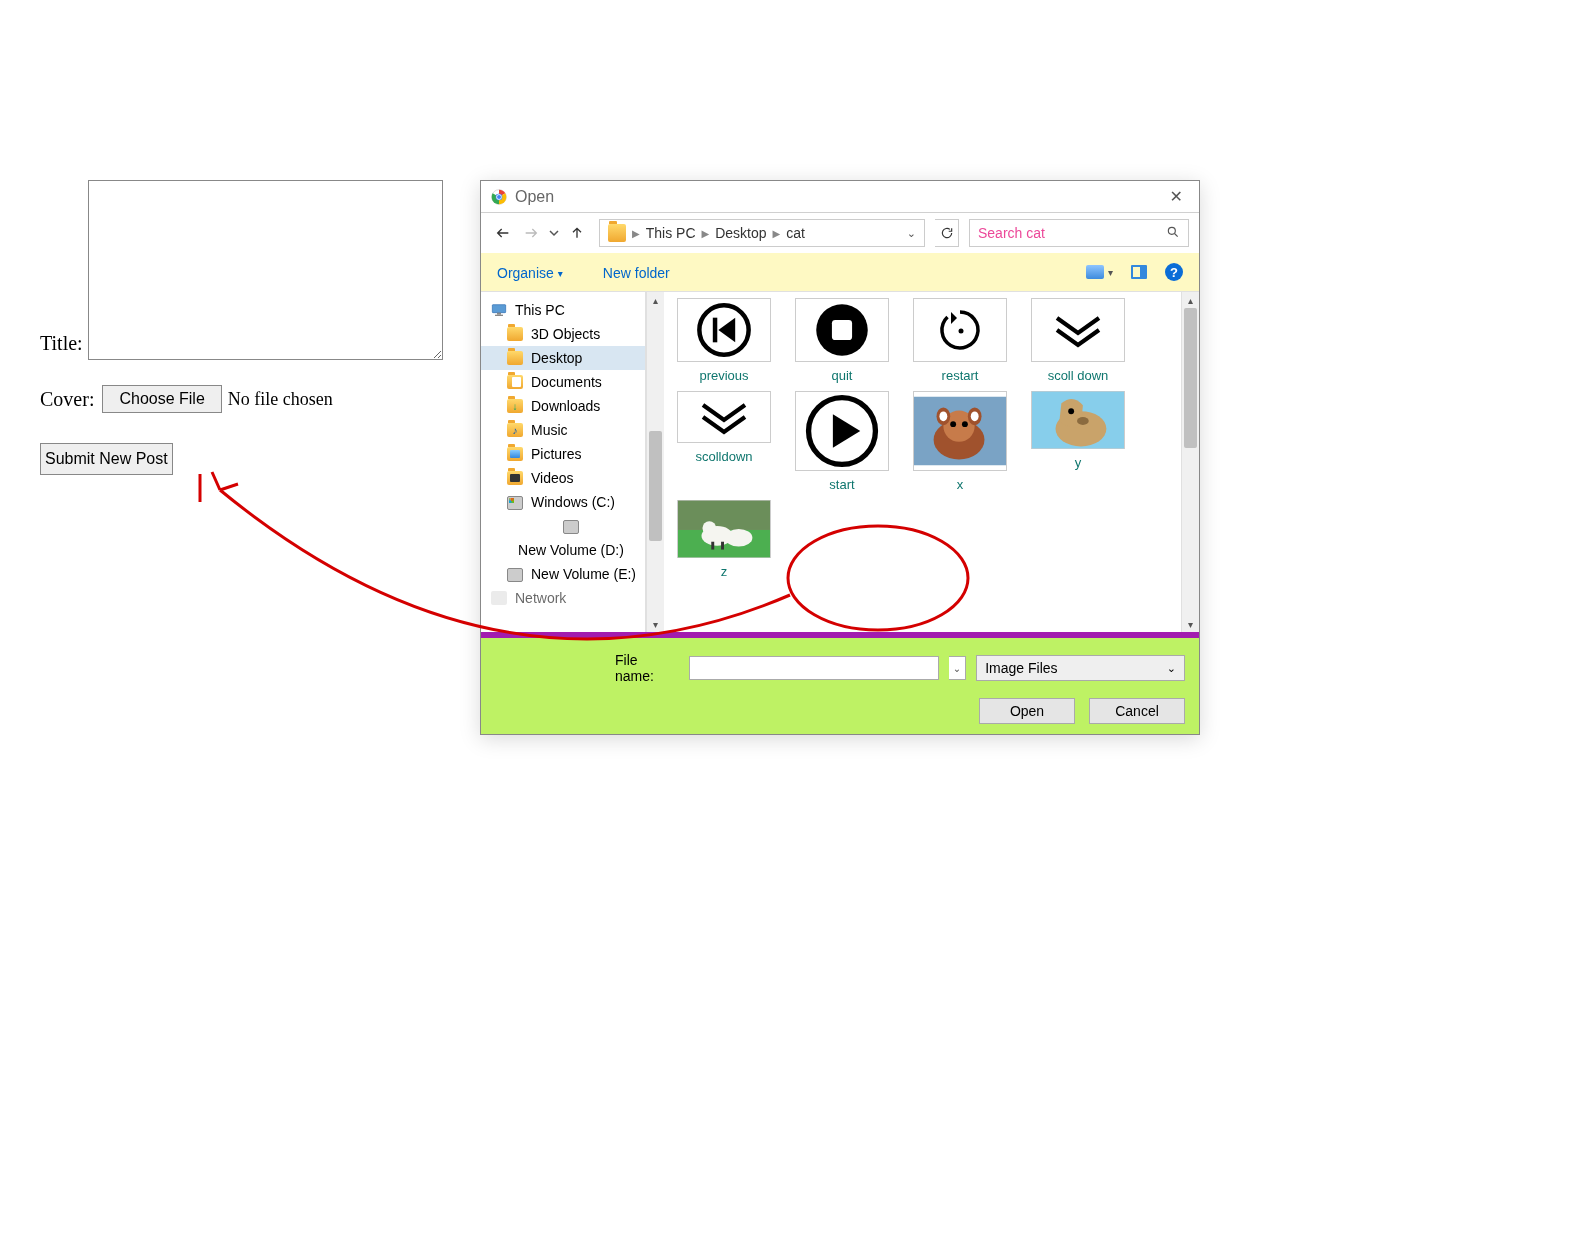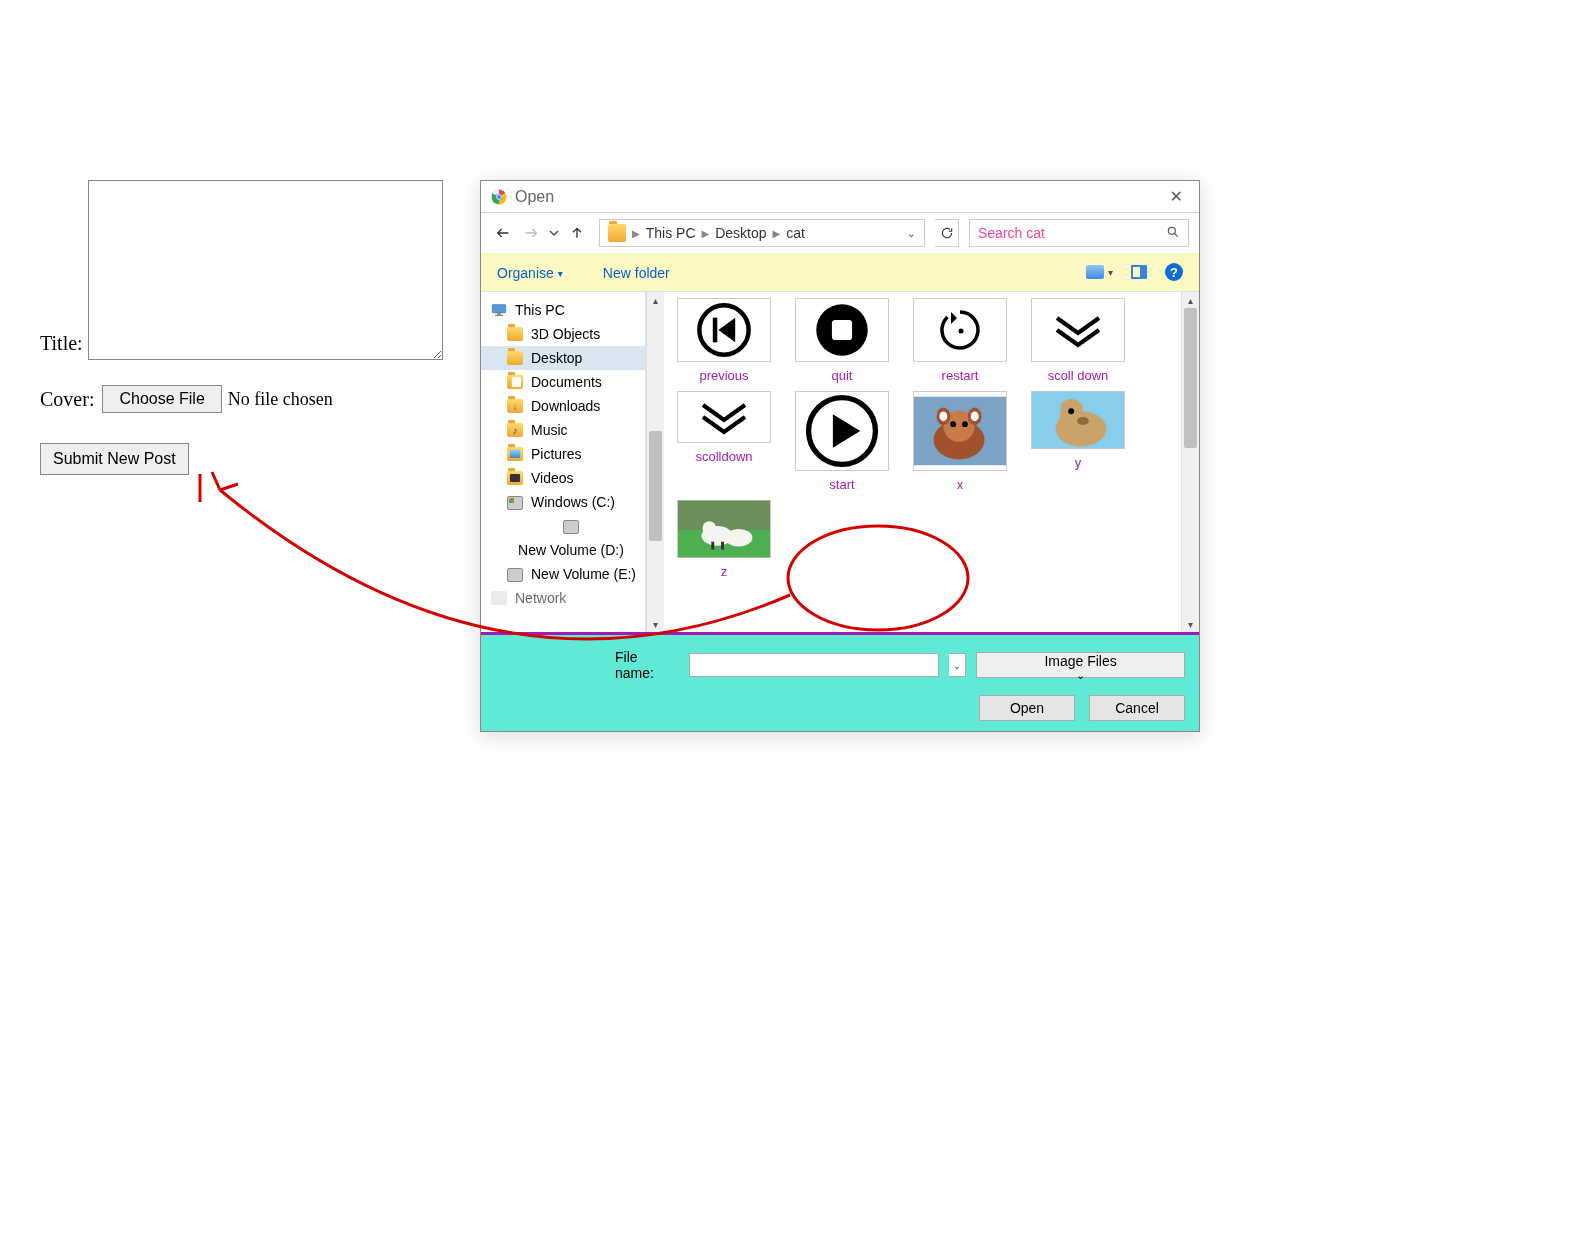--- a/index.html
+++ b/index.html
@@ -7,21 +7,21 @@
     
     .page-form { position: absolute; left: 40px; top: 180px; width: 450px; }
     .page-form h1 { font-size: 32px; font-weight: bold; font-family: 'Times New Roman', serif; margin-bottom: 30px; }
     .title-row { display: flex; align-items: flex-end; margin-bottom: 25px; }
     .title-row label { font-size: 20px; font-family: 'Times New Roman', serif; margin-right: 5px; padding-bottom: 5px; }
     .title-row textarea { width: 355px; height: 180px; border: 1px solid #888; resize: both; font-size: 14px; padding: 4px; }
     .cover-row { display: flex; align-items: center; margin-bottom: 30px; font-family: 'Times New Roman', serif; font-size: 20px; }
     .cover-row label { margin-right: 8px; }
     .choose-file-btn { background: #efefef; border: 1px solid #888; padding: 4px 16px; font-size: 16px; cursor: pointer; font-family: Arial, sans-serif; }
     .no-file { margin-left: 6px; font-size: 18px; }
-    .submit-btn { background: #efefef; border: 1px solid #888; padding: 6px 12px; font-size: 16px; cursor: pointer; font-family: Arial, sans-serif; }
+    .submit-btn { background: #efefef; border: 1px solid #888; padding: 6px 4px; font-size: 16px; cursor: pointer; font-family: Arial, sans-serif; }
 
     .dialog { position: absolute; left: 480px; top: 180px; width: 720px; border: 1px solid #888; background: #fff; box-shadow: 0 4px 20px rgba(0,0,0,.15); }
     .dlg-title { display: flex; align-items: center; padding: 6px 10px; background: #fff; border-bottom: 1px solid #d0d0d0; color:#666;}
     .dlg-title .chrome-icon { width: 16px; height: 16px; margin-right: 8px; }
     .dlg-title .close-x { margin-left: auto; font-size: 16px; color: #555; padding: 0 6px; cursor: pointer; }
     
     .dlg-nav { display: flex; align-items: center; padding: 6px 10px; gap: 4px; }
     .nav-btn { width: 24px; height: 24px; display: flex; align-items: center; justify-content: center; color: #555; cursor: pointer; }
     .nav-btn.disabled { color: #bbb; cursor: default; }
     .folder-icon-nav { width: 18px; height: 18px; background: linear-gradient(#ffd96b,#f0a830); border-radius: 2px; position:relative; }
@@ -63,28 +63,28 @@
 
     .thumb-scroll-top { width:18px; border-left:1px solid #e0e0e0; display:flex; flex-direction:column; background:#f0f0f0;}
     .scroll-arrow { height:16px; display:flex; align-items:center; justify-content:center; color:#555; font-size:10px; cursor:pointer;}
     .scroll-track { flex:1; position:relative;}
     .scroll-thumb { position:absolute; left:2px; right:2px; top:0; height:140px; background:#c0c0c0; border-radius:2px;}
 
     .thumbs { flex: 1; padding: 6px 10px 10px; display: flex; flex-wrap: wrap; gap: 8px 18px; align-content: flex-start; overflow:hidden;}
     .thumb { width: 100px; display: flex; flex-direction: column; align-items: center; gap: 6px; cursor: pointer; }
     .thumb .tbox { width: 94px; height: 64px; border: 1px solid #ccc; padding: 3px; display: flex; align-items: center; justify-content: center; background:#fff;}
     .thumb.row2 .tbox { height: 80px; width: 94px; }
-    .thumb .label { font-size: 13px; color: #a21caf; white-space:nowrap;}
-
-    .dlg-footer { padding: 14px 14px 10px; background: #5eead4; border-top: 3px solid #a21caf; }
+    .thumb .label { font-size: 13px; color: #0f766e; white-space:nowrap;}
+
+    .dlg-footer { padding: 14px 14px 10px; background: #bef264; border-top: 6px solid #a21caf; }
     .fn-row { display: flex; align-items: center; gap: 10px; margin-bottom: 14px; }
     .fn-label { font-size: 14px; margin-left: 120px;}
     .fn-input { flex: 0 0 250px; height: 24px; border: 1px solid #aaa; background:#fff;}
     .fn-drop { width:18px; height:24px; border:1px solid #aaa; border-left:none; display:flex; align-items:center; justify-content:center; font-size:10px; color:#555; background:#fff;}
-    .filter-sel { width:214px; height:26px; border:1px solid #aaa; display:flex; align-items:center; padding:0 8px; font-size:14px; justify-content:space-between; background:#efefef; margin-left:auto;flex-direction:column;}
+    .filter-sel { width:214px; height:26px; border:1px solid #aaa; display:flex; align-items:center; padding:0 8px; font-size:14px; justify-content:space-between; background:#efefef; margin-left:auto;}
     .btn-row { display:flex; justify-content:flex-end; gap:14px; }
     .dlg-btn { width: 96px; height: 26px; border:1px solid #aaa; background:#e5e5e5; font-size:14px; cursor:pointer;}
 
     .annotation-svg { position: absolute; left: 0; top: 0; pointer-events: none; }
   </style>
 </head>
 <body>
 
 <div class="page-form">
   <div class="title-row">

